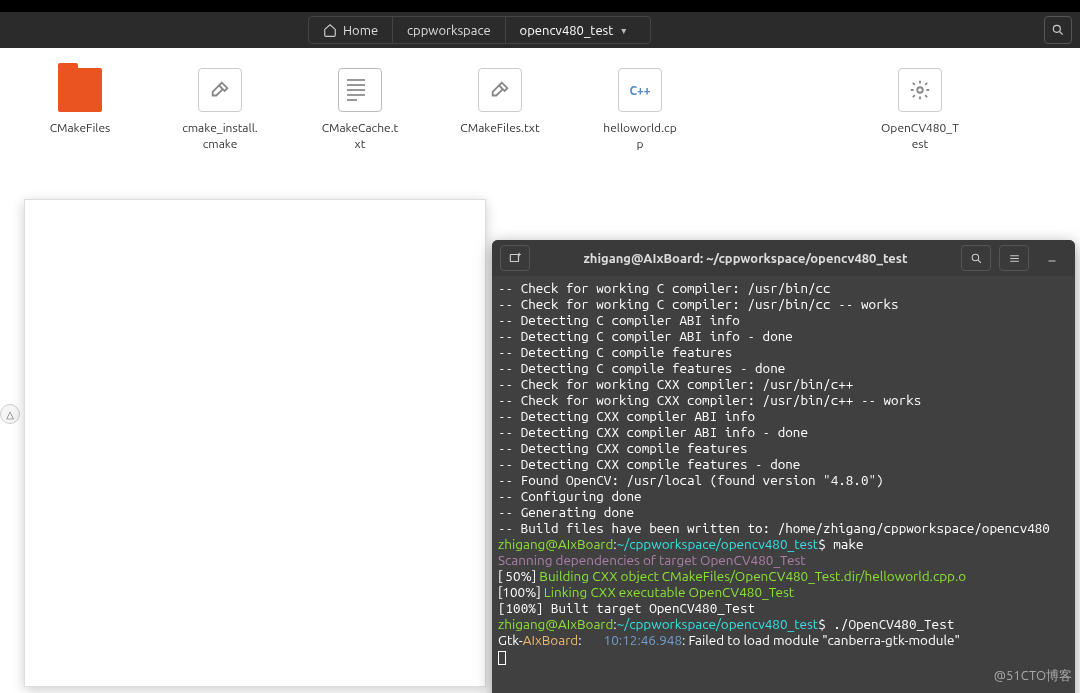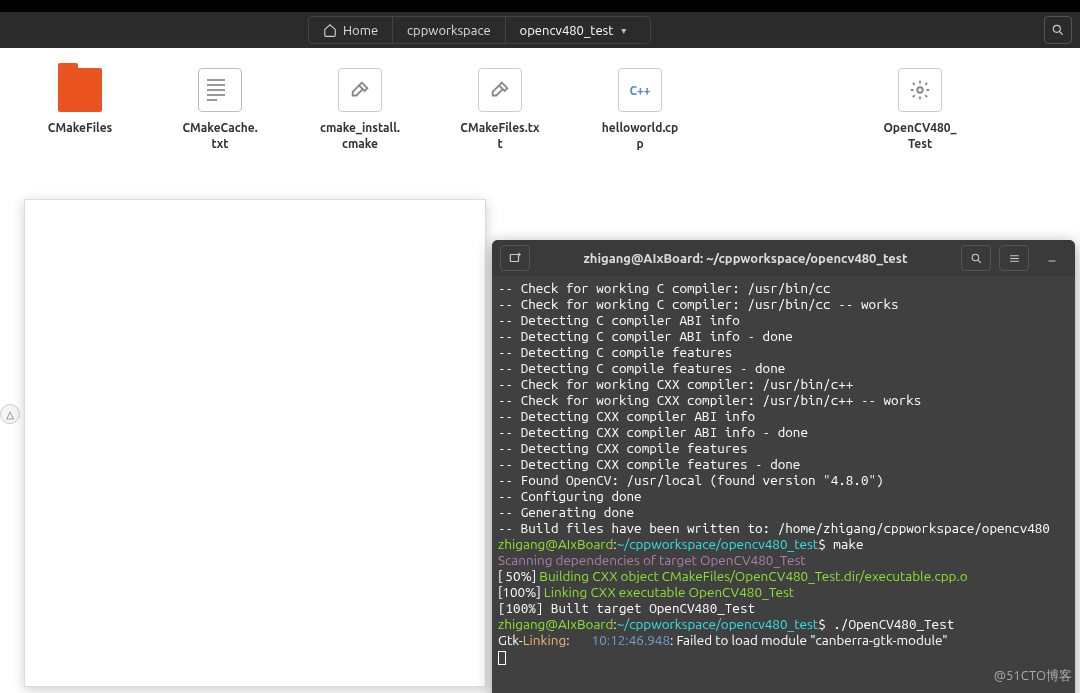--- a/index.html
+++ b/index.html
@@ -14,21 +14,21 @@
 .searchbtn { position:absolute; right:8px; width:28px; height:28px; border:1px solid #555; border-radius:4px; display:flex; align-items:center; justify-content:center; cursor:pointer; }
 .files { display:flex; gap:60px; padding:20px 40px; background:#fff; }
 .file { display:flex; flex-direction:column; align-items:center; width:80px; cursor:pointer; }
 .ico { width:44px; height:44px; display:flex; align-items:center; justify-content:center; margin-bottom:8px; border:1px solid #ccc; border-radius:4px; background:#fff; }
 .ico.folder { background:#E95420; border:none; border-radius:2px; position:relative; }
 .ico.folder::before{content:'';position:absolute;top:-5px;left:0;width:20px;height:6px;background:#E95420;border-radius:2px 2px 0 0;}
 .ico.txt { border:1px solid #bbb; display:flex; flex-direction:column; gap:3px; padding:8px; align-items:flex-start;}
 .ico.txt span{display:block;width:70%;height:2px;background:#999;}
 .ico.cmk svg{width:22px;height:22px;}
 .ico.cpp { color:#568AC8; font-weight:bold; font-size:12px; }
-.fname { font-size:12px; color:#333; text-align:center; line-height:1.3; word-break:break-all;font-weight:bold; }
+.fname { font-size:12px; color:#333; text-align:center; line-height:1.3; word-break:break-all; }
 .file.sel .ico { background:#fff; }
 .file.sel { position:relative; }
 .file.sel::before{content:'';position:absolute;top:-8px;left:-14px;right:-14px;height:56px;background:#fff;border:1px solid transparent;}
 .blankwin { position:absolute; left:24px; top:199px; width:462px; height:488px; background:#fff; border:1px solid #ddd; box-shadow:0 3px 12px rgba(0,0,0,.2);}
 .termwin { position:absolute; left:492px; top:240px; width:583px; height:534px; background:#404040; border-radius:6px 6px 0 0; overflow:hidden; box-shadow:0 4px 16px rgba(0,0,0,.4);}
 .termbar { height:36px; background:#3a3a3a; display:flex; align-items:center; padding:0 8px; gap:8px; }
 .tbtn { width:30px; height:26px; border:1px solid #555; border-radius:4px; display:flex; align-items:center; justify-content:center; cursor:pointer; color:#ccc;}
 .ttitle { flex:1; text-align:center; color:#ddd; font-size:13px; font-weight:bold; }
 .tbody { padding:4px 6px; font-family:'Ubuntu Mono','DejaVu Sans Mono',monospace; font-size:13.5px; line-height:16px; color:#fff; white-space:pre; overflow:hidden;}
 .g{color:#8AE234;} .c{color:#34E2E2;} .w{color:#fff;} .m{color:#AD7FA8;} .d{color:#729FCF;margin-left:19px;} .o{color:#E9B96E;}
@@ -62,36 +62,36 @@
       </svg>
   </div>
 </div>
 
 <div class="files" id="files">
     <div class="file">
       <div class="ico folder"></div>
       <div class="fname">CMakeFiles</div>
     </div>
     <div class="file">
+      <div class="ico cmk">
+        <svg viewBox="0 0 24 24" fill="none" stroke="#888" stroke-width="2">
+          <path d="M14 4l6 6-3 3-6-6zM11 7L4 14v4h4l7-7"></path>
+        </svg>
+      </div>
+      <div class="fname">cmake_<wbr>install.cmake</div>
+    </div>
+    <div class="file">
       <div class="ico txt">
         <span></span>
         <span></span>
         <span></span>
         <span></span>
         <span style="width:40%"></span>
       </div>
       <div class="fname">CMakeCache.txt</div>
-    </div>
-    <div class="file">
-      <div class="ico cmk">
-        <svg viewBox="0 0 24 24" fill="none" stroke="#888" stroke-width="2">
-          <path d="M14 4l6 6-3 3-6-6zM11 7L4 14v4h4l7-7"></path>
-        </svg>
-      </div>
-      <div class="fname">cmake_<wbr>install.cmake</div>
     </div>
     <div class="file">
       <div class="ico cmk">
         <svg viewBox="0 0 24 24" fill="none" stroke="#888" stroke-width="2">
           <path d="M14 4l6 6-3 3-6-6zM11 7L4 14v4h4l7-7"></path>
         </svg>
       </div>
       <div class="fname">CMakeFiles.txt</div>
     </div>
     <div class="file">
@@ -154,21 +154,21 @@
 -- Detecting CXX compiler ABI info
 -- Detecting CXX compiler ABI info - done
 -- Detecting CXX compile features
 -- Detecting CXX compile features - done
 -- Found OpenCV: /usr/local (found version "4.8.0")
 -- Configuring done
 -- Generating done
 -- Build files have been written to: /home/zhigang/cppworkspace/opencv480
 <span class="g">zhigang@AIxBoard</span><span class="w">:</span><span class="c">~/cppworkspace/opencv480_test</span><span class="w">$</span> make
 <span class="m">Scanning dependencies of target OpenCV480_Test</span>
-<span class="w">[ 50%] </span><span class="g">Building CXX object CMakeFiles/OpenCV480_Test.dir/executable.cpp.o</span>
+<span class="w">[ 50%] </span><span class="g">Building CXX object CMakeFiles/OpenCV480_Test.dir/helloworld.cpp.o</span>
 <span class="w">[100%] </span><span class="g">Linking CXX executable OpenCV480_Test</span>
 [100%] Built target OpenCV480_Test
 <span class="g">zhigang@AIxBoard</span><span class="w">:</span><span class="c">~/cppworkspace/opencv480_test</span><span class="w">$</span> ./OpenCV480_Test
-<span class="w">Gtk-</span><span class="o">Linking</span><span class="w">: </span><span class="d">10:12:46.948</span><span class="w">: Failed to load module "canberra-gtk-module"</span>
+<span class="w">Gtk-</span><span class="o">AIxBoard</span><span class="w">: </span><span class="d">10:12:46.948</span><span class="w">: Failed to load module "canberra-gtk-module"</span>
 <span class="cursor"></span></div>
 </div>
 
 <div class="watermark">@51CTO博客</div>
 
 </body></html>

